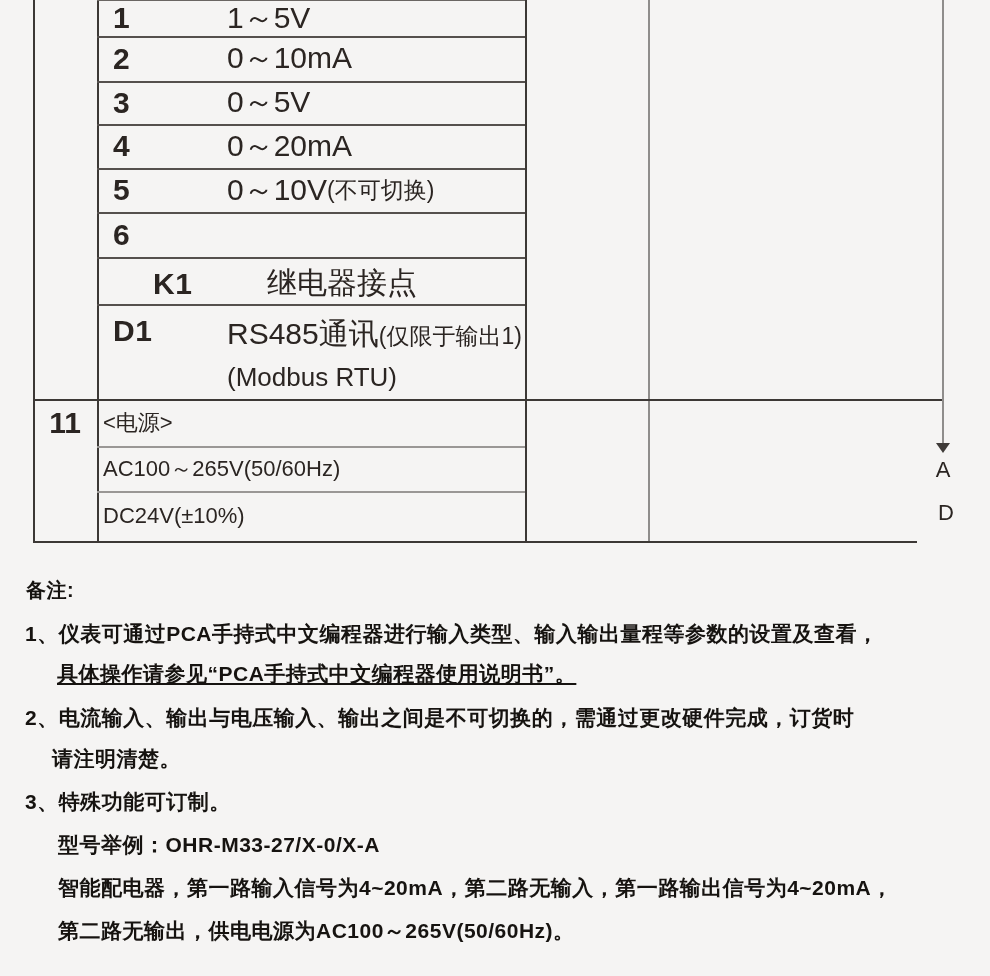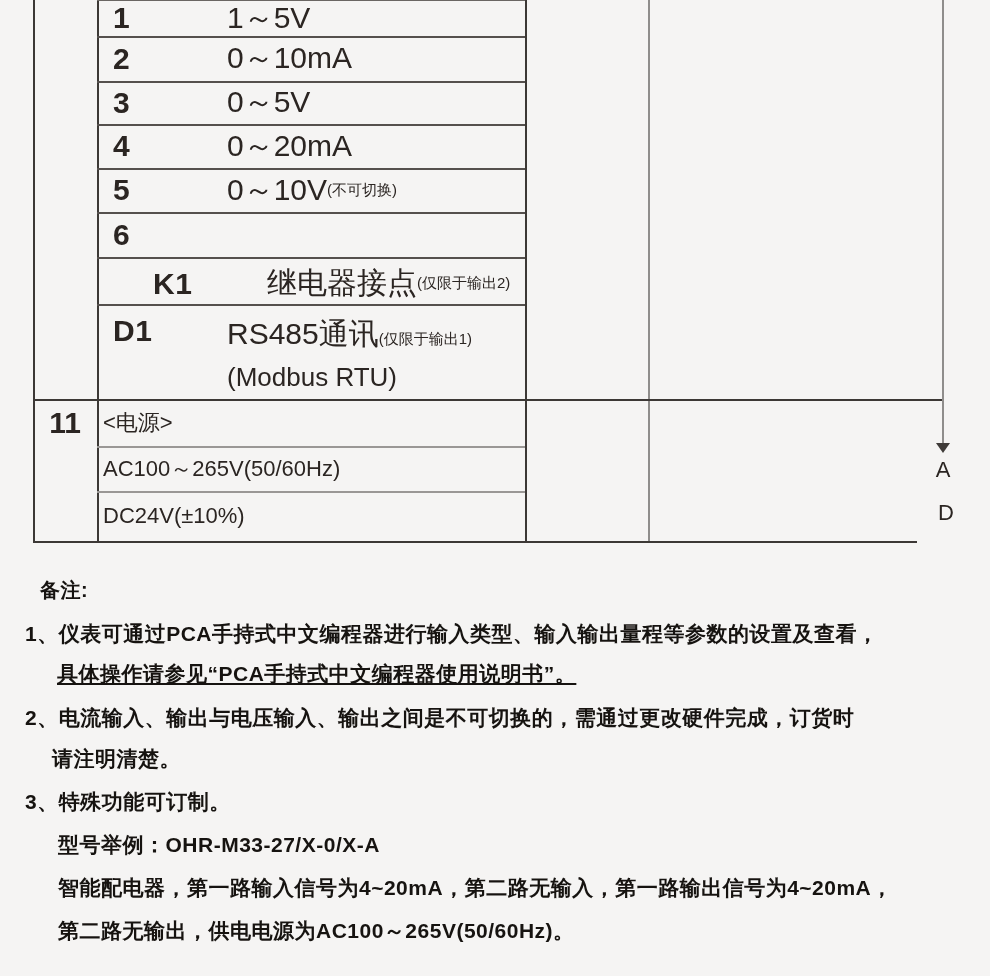--- a/index.html
+++ b/index.html
@@ -14,38 +14,38 @@
   .vline{position:absolute;width:2px;background:#3c3835;}
   .vline.gray{background:#8f8d8b;}
   .hline{position:absolute;height:2px;background:#3c3835;}
   .rowdiv{position:absolute;height:1.5px;background:#55504d;left:97px;width:428px;}
   .rowdiv.light{background:#9a9795;}
   .topline{position:absolute;height:1px;background:#6a6663;left:97px;width:428px;top:0;}
   
   .trow{position:absolute;left:97px;width:428px;display:flex;align-items:center;overflow:visible;white-space:nowrap;}
   .code{display:inline-block;margin-left:16px;width:114px;font-size:30px;font-weight:600;letter-spacing:0.5px;}
   .desc{font-size:30px;font-weight:500;}
-  .small{font-size:15px;font-weight:500;}
+  .small{font-size:23px;font-weight:500;}
   .p-row{position:absolute;left:97px;width:428px;display:flex;align-items:center;white-space:nowrap;}
   .p-row .ptext{margin-left:6px;font-size:22px;font-weight:500;}
   .idxcell{position:absolute;left:33px;width:64px;top:400px;height:46px;display:flex;align-items:center;justify-content:center;font-size:30px;font-weight:600;}
   .d1row{position:absolute;left:97px;top:304px;width:428px;height:96px;white-space:nowrap;}
   .d1row .code{position:absolute;left:16px;top:10px;margin-left:0;}
   .d1line1{position:absolute;left:130px;top:10px;text-align:center;}
   .d1line2{position:absolute;left:130px;top:58px;font-size:26px;font-weight:500;}
   
   .leader-line{position:absolute;left:942px;top:0;width:2px;height:445px;background:#8f8d8b;}
   .leader-arrow{position:absolute;left:936px;top:443px;width:0;height:0;
     border-left:7px solid transparent;border-right:7px solid transparent;border-top:10px solid #3f3b38;}
   .leader-label{position:absolute;width:26px;text-align:center;font-size:22px;font-weight:500;color:#2b2522;}
   .lab-a{left:930px;top:457px;}
   .lab-d{left:933px;top:500px;}
   
   .note{position:absolute;white-space:nowrap;font-size:21px;font-weight:700;letter-spacing:0.5px;color:#161310;line-height:28px;}
-  .n-title{left:26px;top:576px;font-size:20px;margin-left:14px;}
+  .n-title{left:26px;top:576px;font-size:20px;}
   .n1 {left:25px;top:620px;}
   .n1b{left:57px;top:660px;text-decoration:underline;}
   .n2 {left:25px;top:704px;}
   .n2b{left:52px;top:745px;}
   .n3 {left:25px;top:788px;}
   .n4 {left:58px;top:831px;}
   .n5 {left:58px;top:874px;}
   .n6 {left:58px;top:917px;text-align:center;}
 </style>
 </head>
@@ -91,21 +91,20 @@
     <span class="code">5</span>
     <span class="desc">0～10V</span>
       <span class="small">(不可切换)</span>
   </div>
   <div class="trow" style="top:212px;height:45px;">
     <span class="code">6</span>
   </div>
   <div class="trow" style="top:257px;height:53px;margin-left:40px;">
     <span class="code">K1</span>
     <span class="desc">继电器接点</span>
-      <span class="small">(仅限于输出2)</span>
   </div>
   <div class="d1row">
     <span class="code">D1</span>
     <span class="d1line1"><span class="desc">RS485通讯</span><span class="small">(仅限于输出1)</span></span>
     <span class="d1line2">(Modbus RTU)</span>
   </div>
 
   <div class="idxcell">11</div>
   <div class="p-row" style="top:400px;height:46px;">
     <span class="ptext">&lt;电源&gt;</span>

